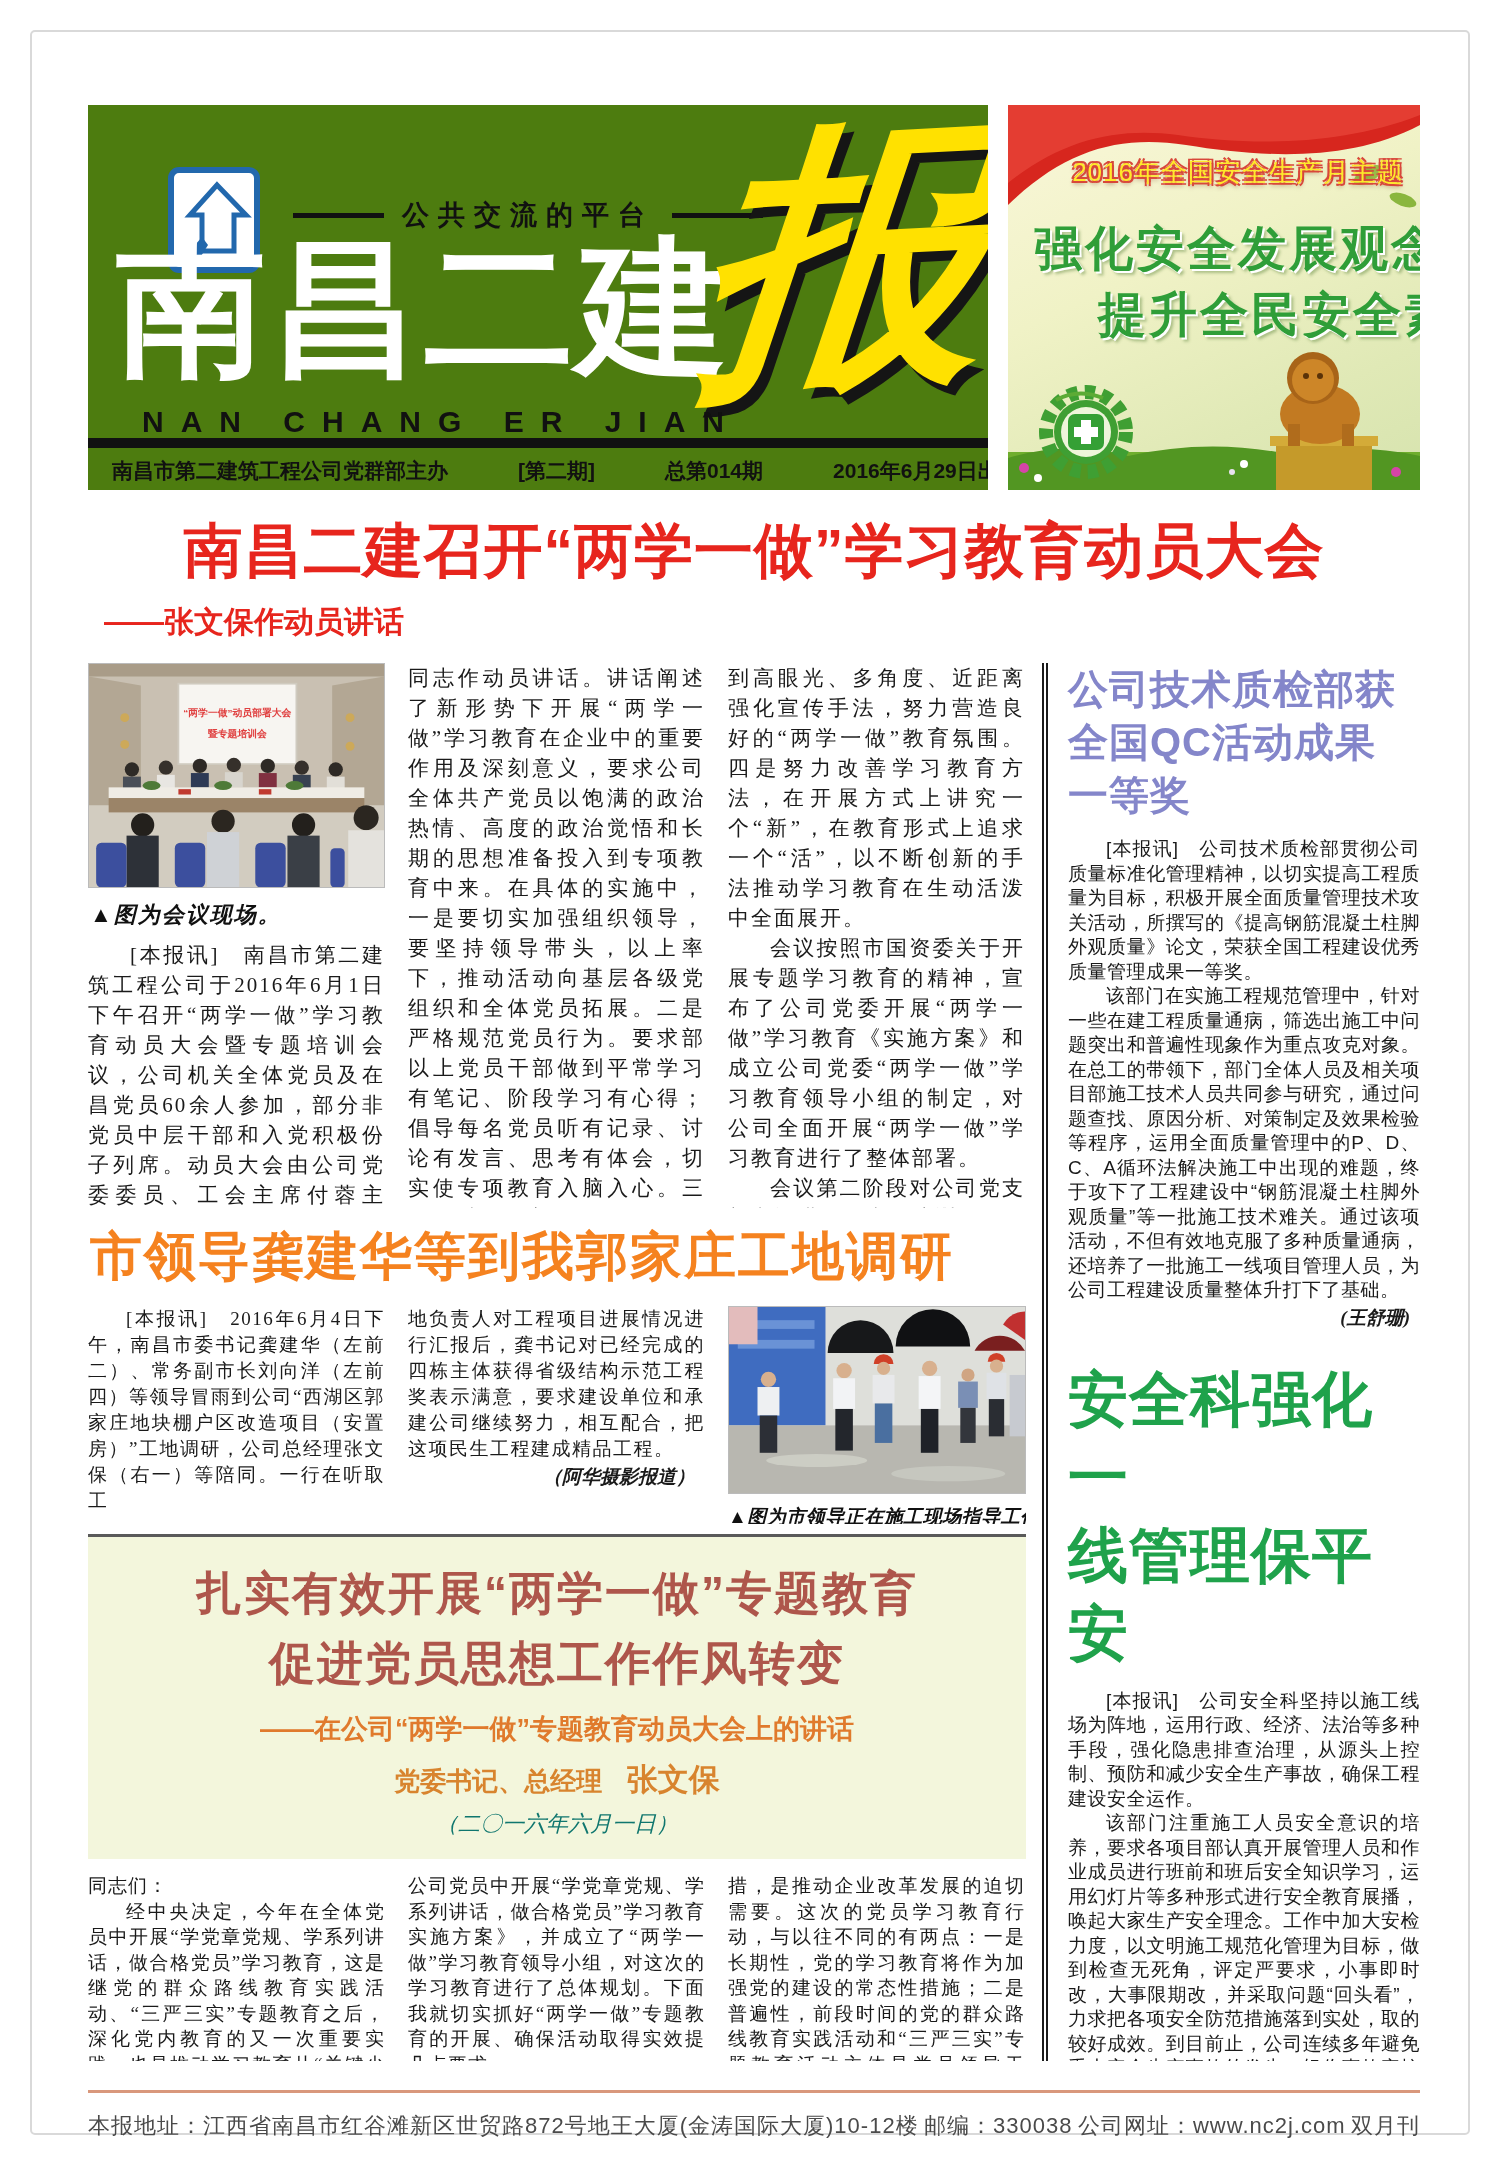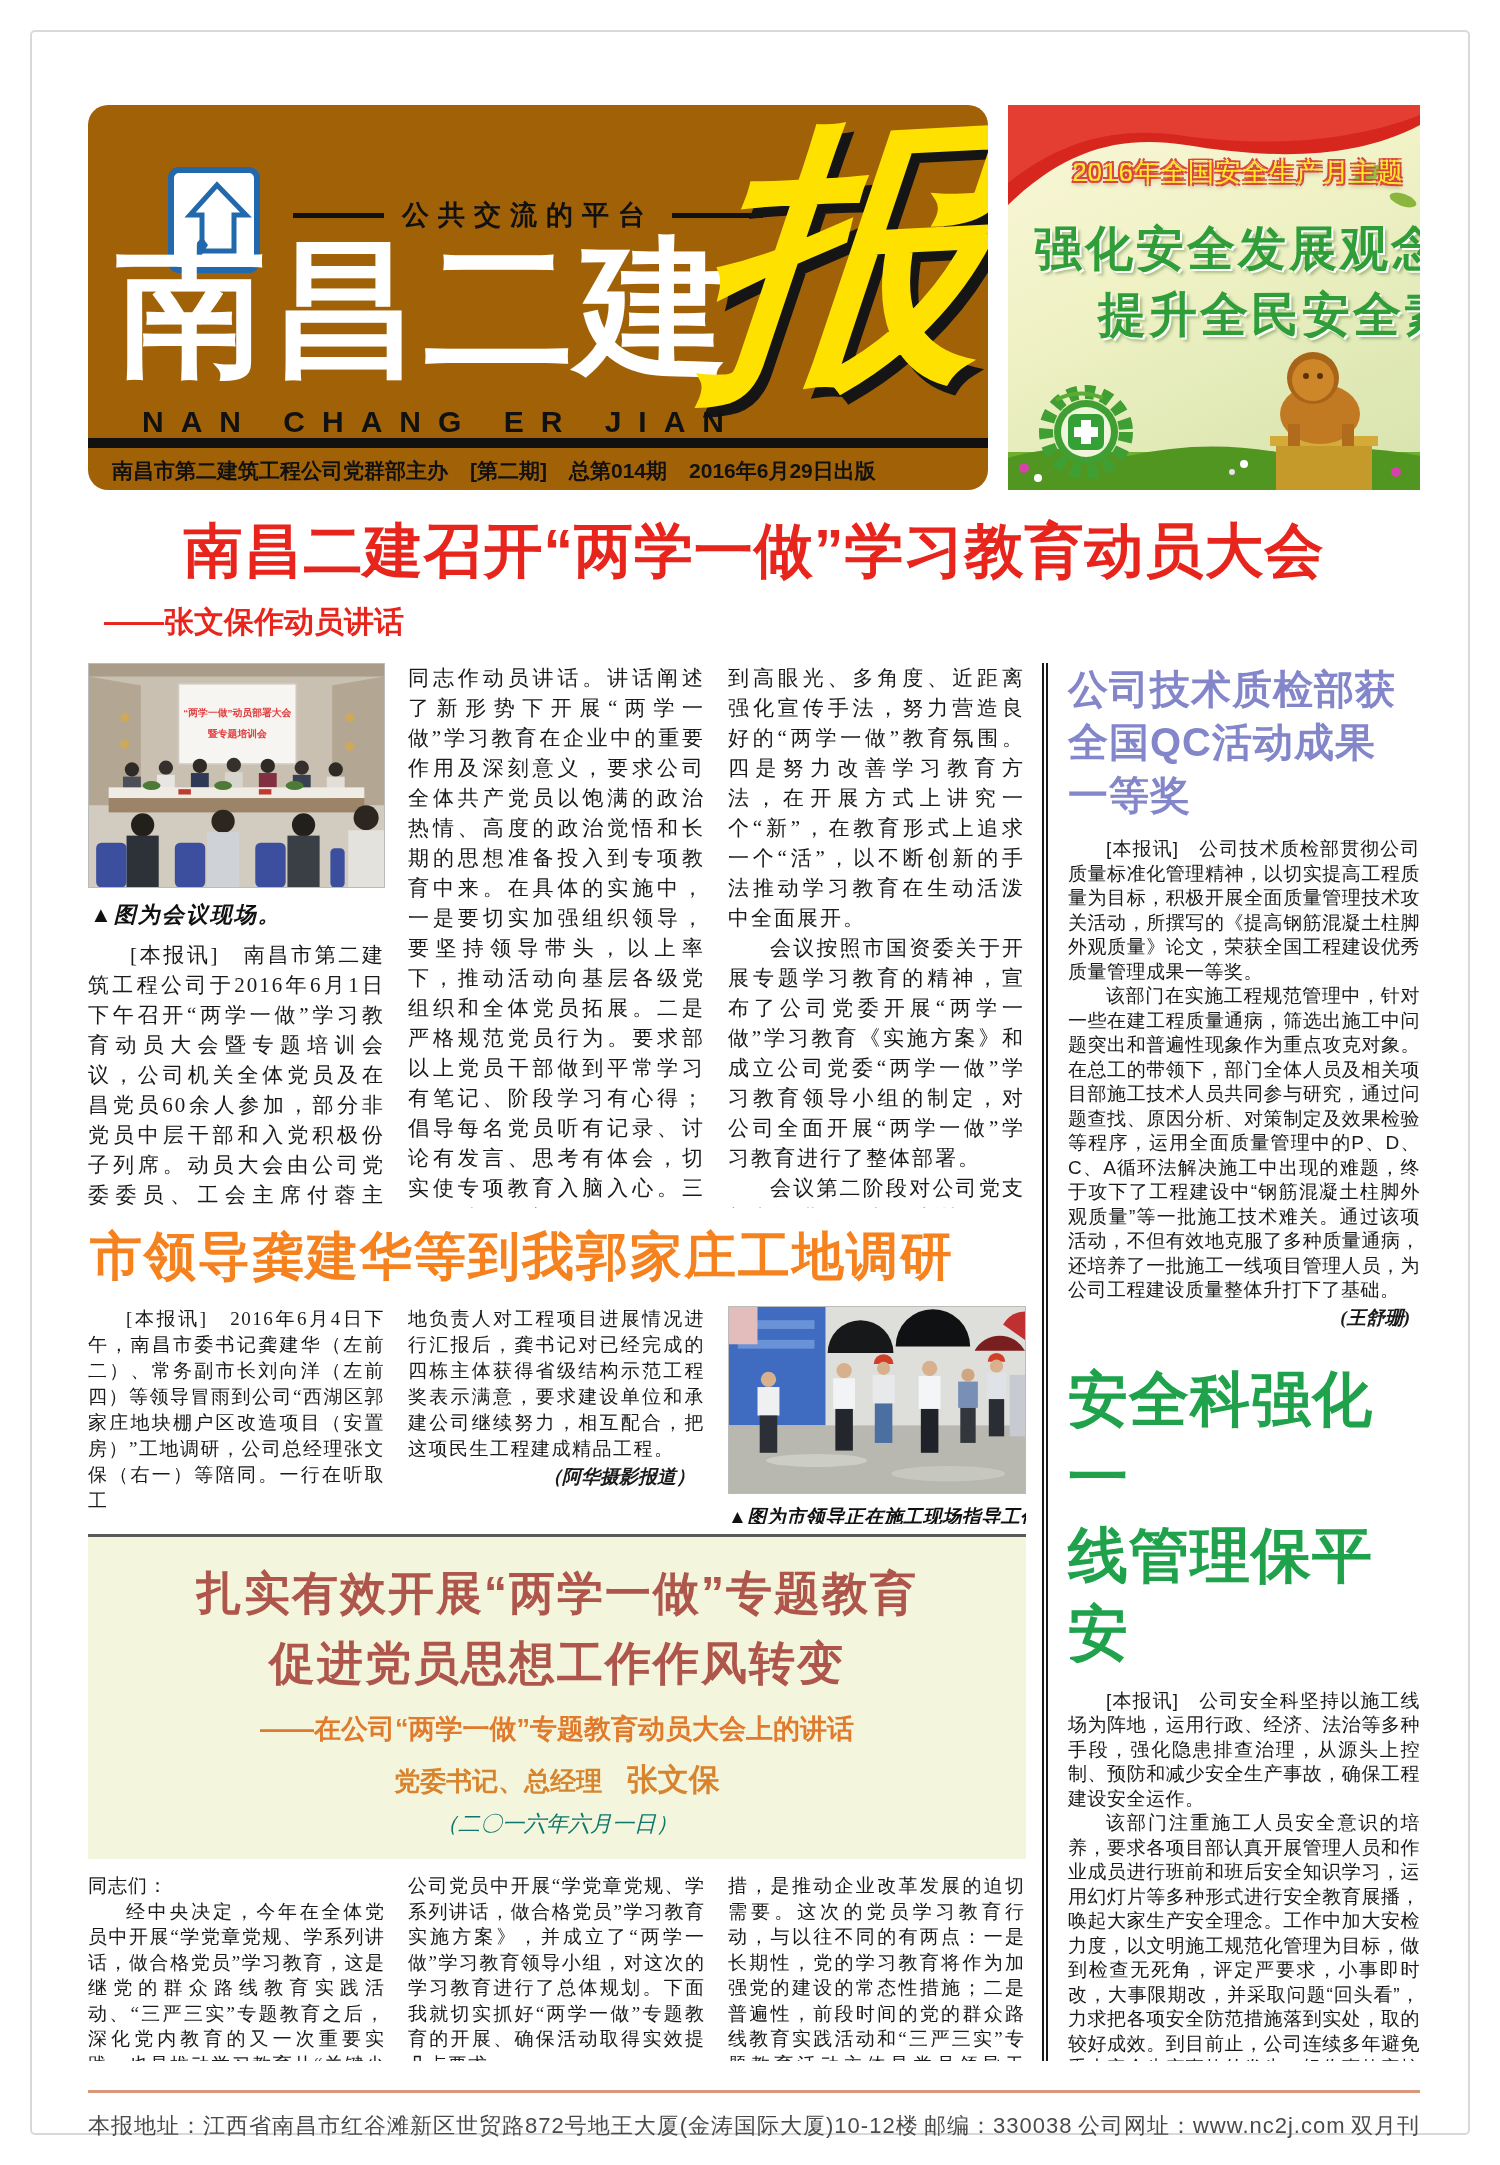--- a/index.html
+++ b/index.html
@@ -3,34 +3,34 @@
 <meta charset="utf-8">
 <style>
   * { box-sizing: border-box; margin: 0; padding: 0; }
   body { background:#e9e9e9; font-family:"Liberation Sans", sans-serif; }
   .page { position:relative; width:1500px; height:2165px; background:#fff; margin:0 auto;
           overflow:hidden; padding:105px 80px 0 88px; }
   .frame { position:absolute; inset:30px; border:2px solid #d9d9d9; border-radius:5px; pointer-events:none; }
 
   
   .top-row { display:flex; gap:20px; height:385px; }
-  .masthead { position:relative; width:900px; height:385px; background:#a16207; overflow:hidden;border-radius:20px; }
+  .masthead { position:relative; width:900px; height:385px; background:#4d7c0f; overflow:hidden; }
   .logo { position:absolute; left:80px; top:62px; width:92px; height:106px; }
   .tagline { position:absolute; left:205px; top:92px; width:470px; display:flex; align-items:center; gap:18px;
              color:#111; font-size:27px; font-weight:bold; letter-spacing:9px; white-space:nowrap; }
   .tagline .rule { flex:1; height:5px; background:#111; }
   .mast-title { position:absolute; left:28px; top:118px; font-size:150px; font-weight:900; color:#fff;
                 letter-spacing:4px; line-height:170px; font-family:"Liberation Sans", sans-serif; }
   .mast-accent { position:absolute; right:2px; top:6px; font-size:285px; line-height:300px; font-weight:900;
                  color:#ffe100; font-family:"Liberation Serif", serif; font-style:italic;
                  transform:skewX(-8deg) rotate(-3deg); text-shadow:9px 10px 0 #151515; }
   .mast-pinyin { position:absolute; left:54px; top:300px; font-size:30px; font-weight:bold; color:#111;
                  letter-spacing:17px; }
   .mast-bar { position:absolute; left:0; right:0; top:333px; height:10px; background:#111; }
-  .mast-info { position:absolute; left:24px; right:10px; top:352px; display:flex; gap:22px;
+  .mast-info { position:absolute; left:24px; right:10px; top:352px; display:flex; gap:70px;
                font-size:21px; font-weight:bold; color:#111; white-space:nowrap; }
 
   
   .poster { position:relative; width:412px; height:385px; overflow:hidden;
             background:linear-gradient(155deg,#faf7da 0%,#f0f2c6 40%,#e0e9b6 75%,#d6e3ae 100%); }
   .poster-ribbon { position:absolute; left:0; top:0; width:100%; height:110px; }
   .poster-kicker { position:absolute; top:50px; right:16px; font-size:26px; font-weight:normal; color:#ffe92a;
                    letter-spacing:1px; white-space:nowrap;
                    text-shadow:-2px -2px 0 #d8473a, 2px -2px 0 #d8473a, -2px 2px 0 #d8473a, 2px 2px 0 #d8473a, 0 3px 4px rgba(120,40,20,.5); }
   .poster-s1 { position:absolute; top:112px; left:26px; font-size:48px; font-weight:900; color:#2f9e38;

